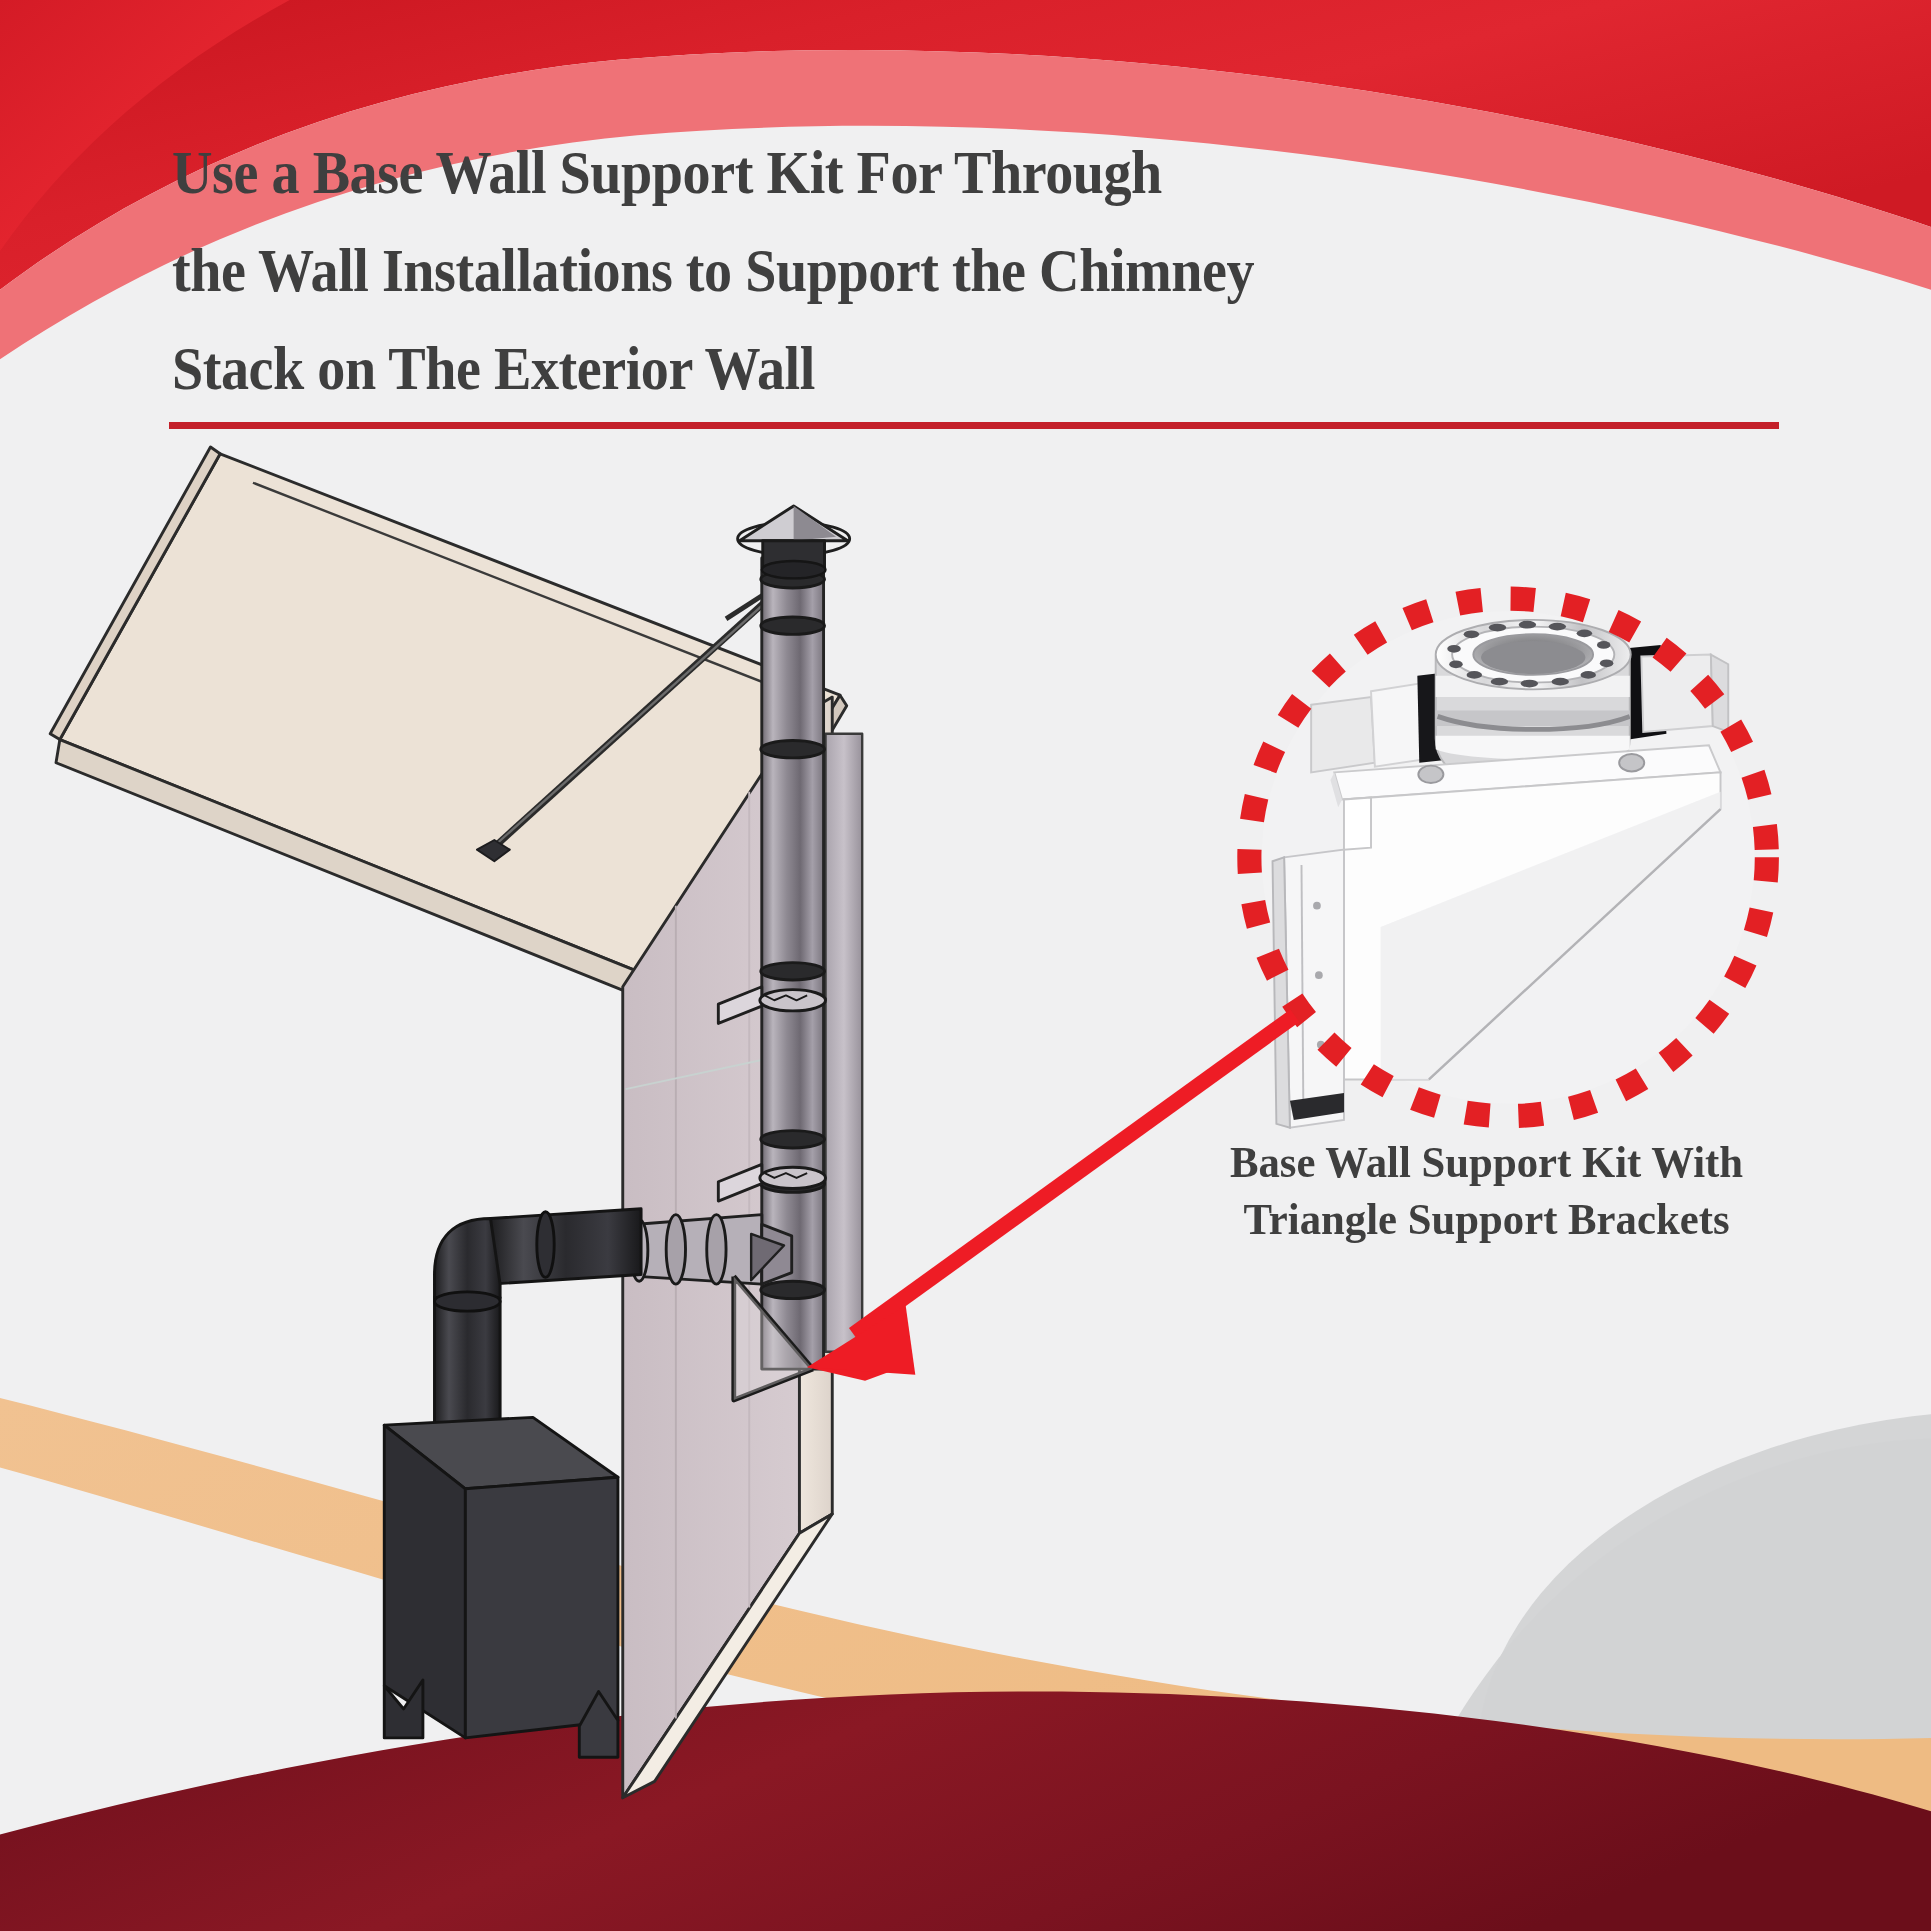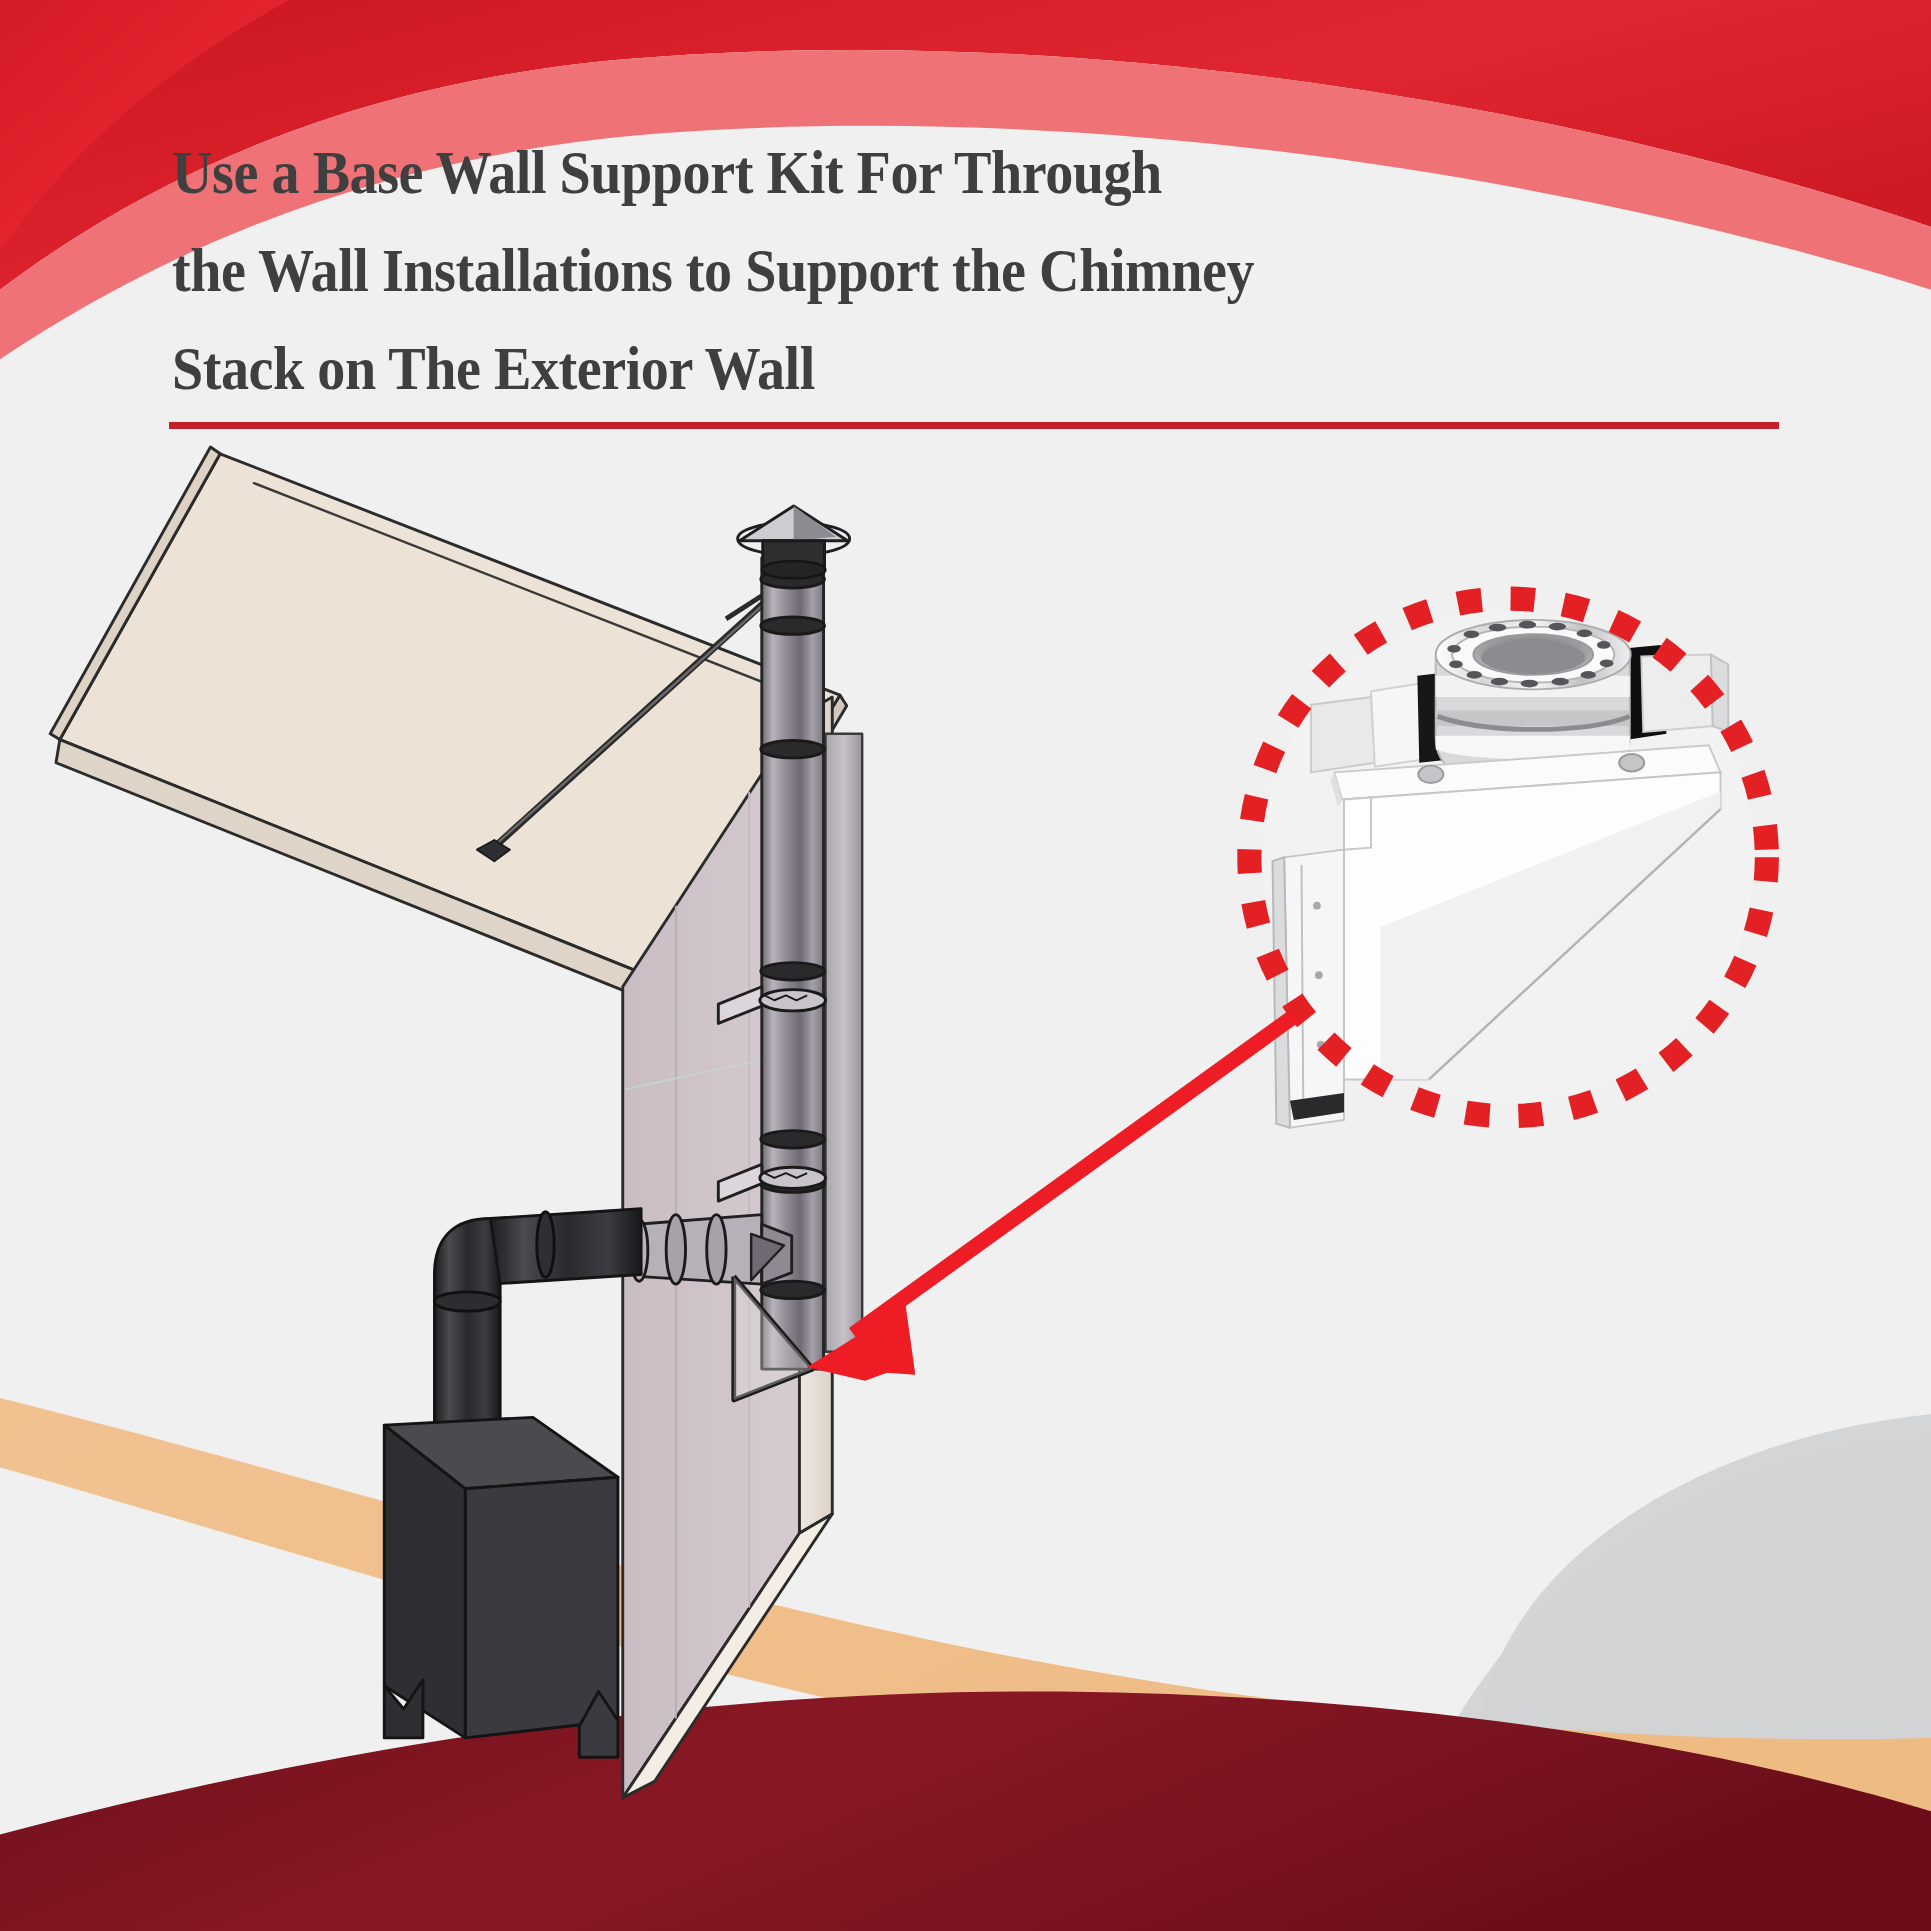--- a/index.html
+++ b/index.html
@@ -376,15 +376,19 @@
 
     <circle cx="1562" cy="888" r="268" fill="none" stroke="#e32024" stroke-width="25" stroke-dasharray="25 30" stroke-linecap="butt"></circle>
 
     <g>
       <path fill="none" stroke="#ee1c25" stroke-width="16" d="M1341,1052 L884,1382"></path>
       <path fill="#ee1c25" stroke="none" d="M836,1416 L922,1364 L934,1416 L896,1430 Z"></path>
       <path fill="#ee1c25" stroke="none" d="M836,1416 L938,1352 L948,1424 Z"></path>
     </g>
   </svg>
 
+  <div id="callout-caption">
+    <div class="caption-line">Base Wall Support Kit With</div>
+    <div class="caption-line">Triangle Support Brackets</div>
+  </div>
 
 </div>
 
 
 </body></html>

